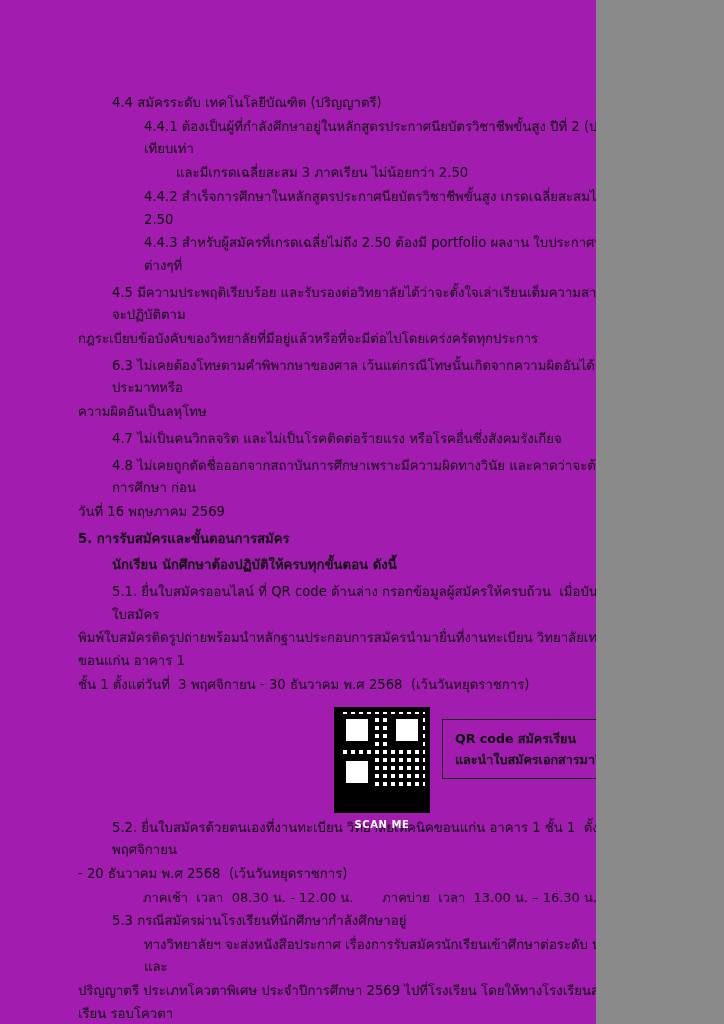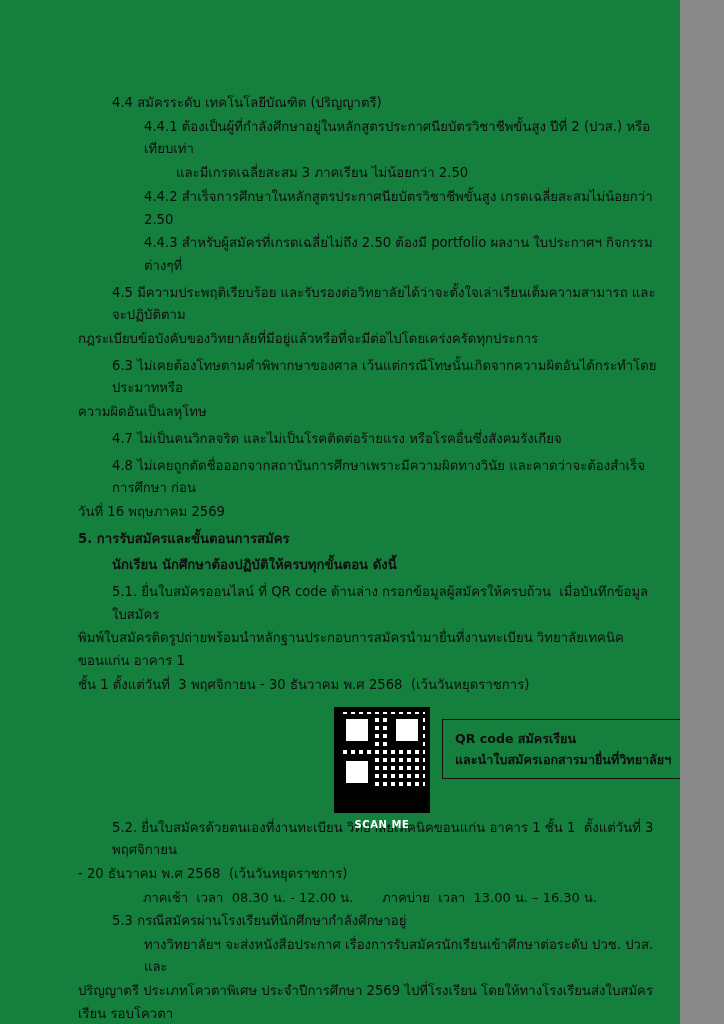--- a/index.html
+++ b/index.html
@@ -5,23 +5,23 @@
   html, body {
     margin: 0;
     padding: 0;
     background: #8a8a8a;
   }
   body {
     font-family: "DejaVu Sans", "Liberation Sans", sans-serif;
   }
   .page {
     position: relative;
-    width: 680px;
+    width: 596px;
     height: 1024px;
-    background: #15803d;
+    background: #a21caf;
     overflow: hidden;
     box-sizing: border-box;
   }
   .doc {
     position: absolute;
     left: 0;
     top: 0;
     width: 724px;
     height: 1024px;
     padding: 92px 62px 40px 78px;

